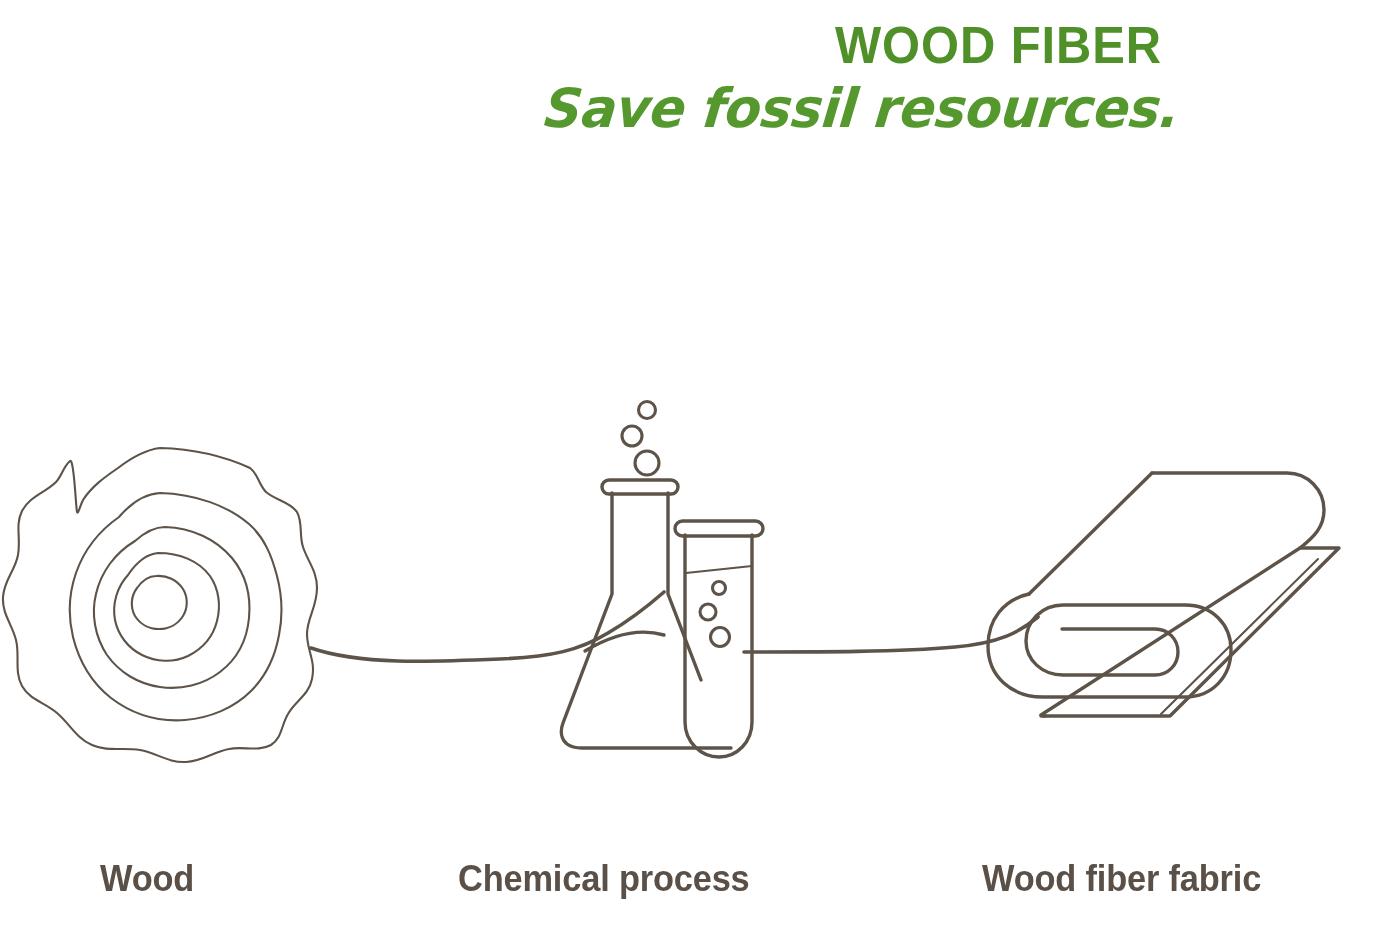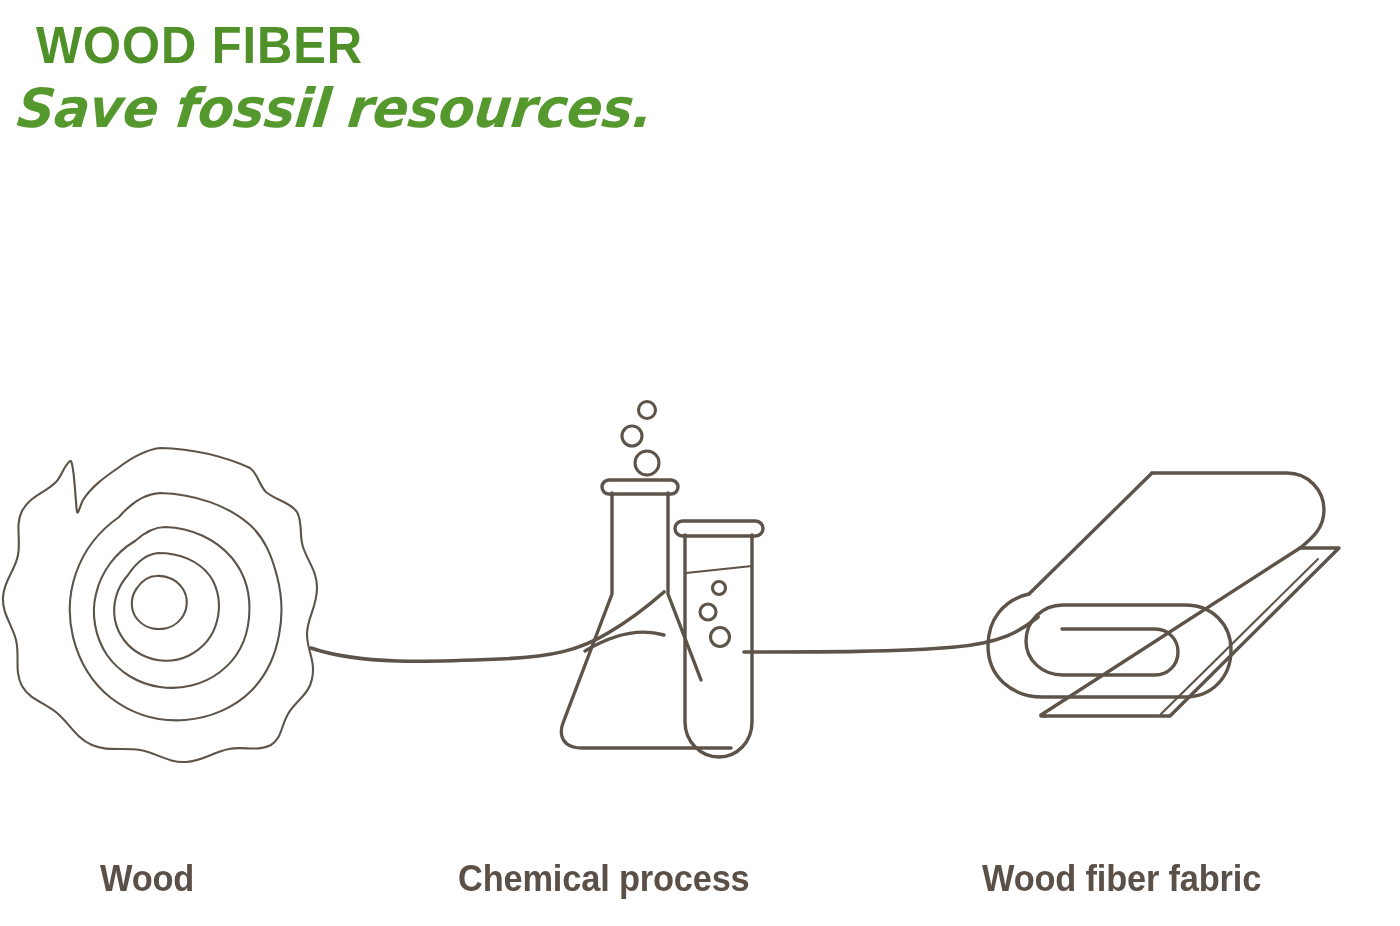--- a/index.html
+++ b/index.html
@@ -21,21 +21,21 @@
     height: 926px;
     background: #ffffff;
   }
 
   
   .header {
     position: absolute;
     top: 0;
     left: 0;
     width: 1198px;
-    text-align: left;
+    text-align: right;
     pointer-events: none;
   }
   .title {
     margin: 0;
     padding-top: 18px;
     font-family: "Liberation Sans", sans-serif;
     font-weight: bold;
     font-size: 52px;
     letter-spacing: 1px;
     color: #4f9128;

